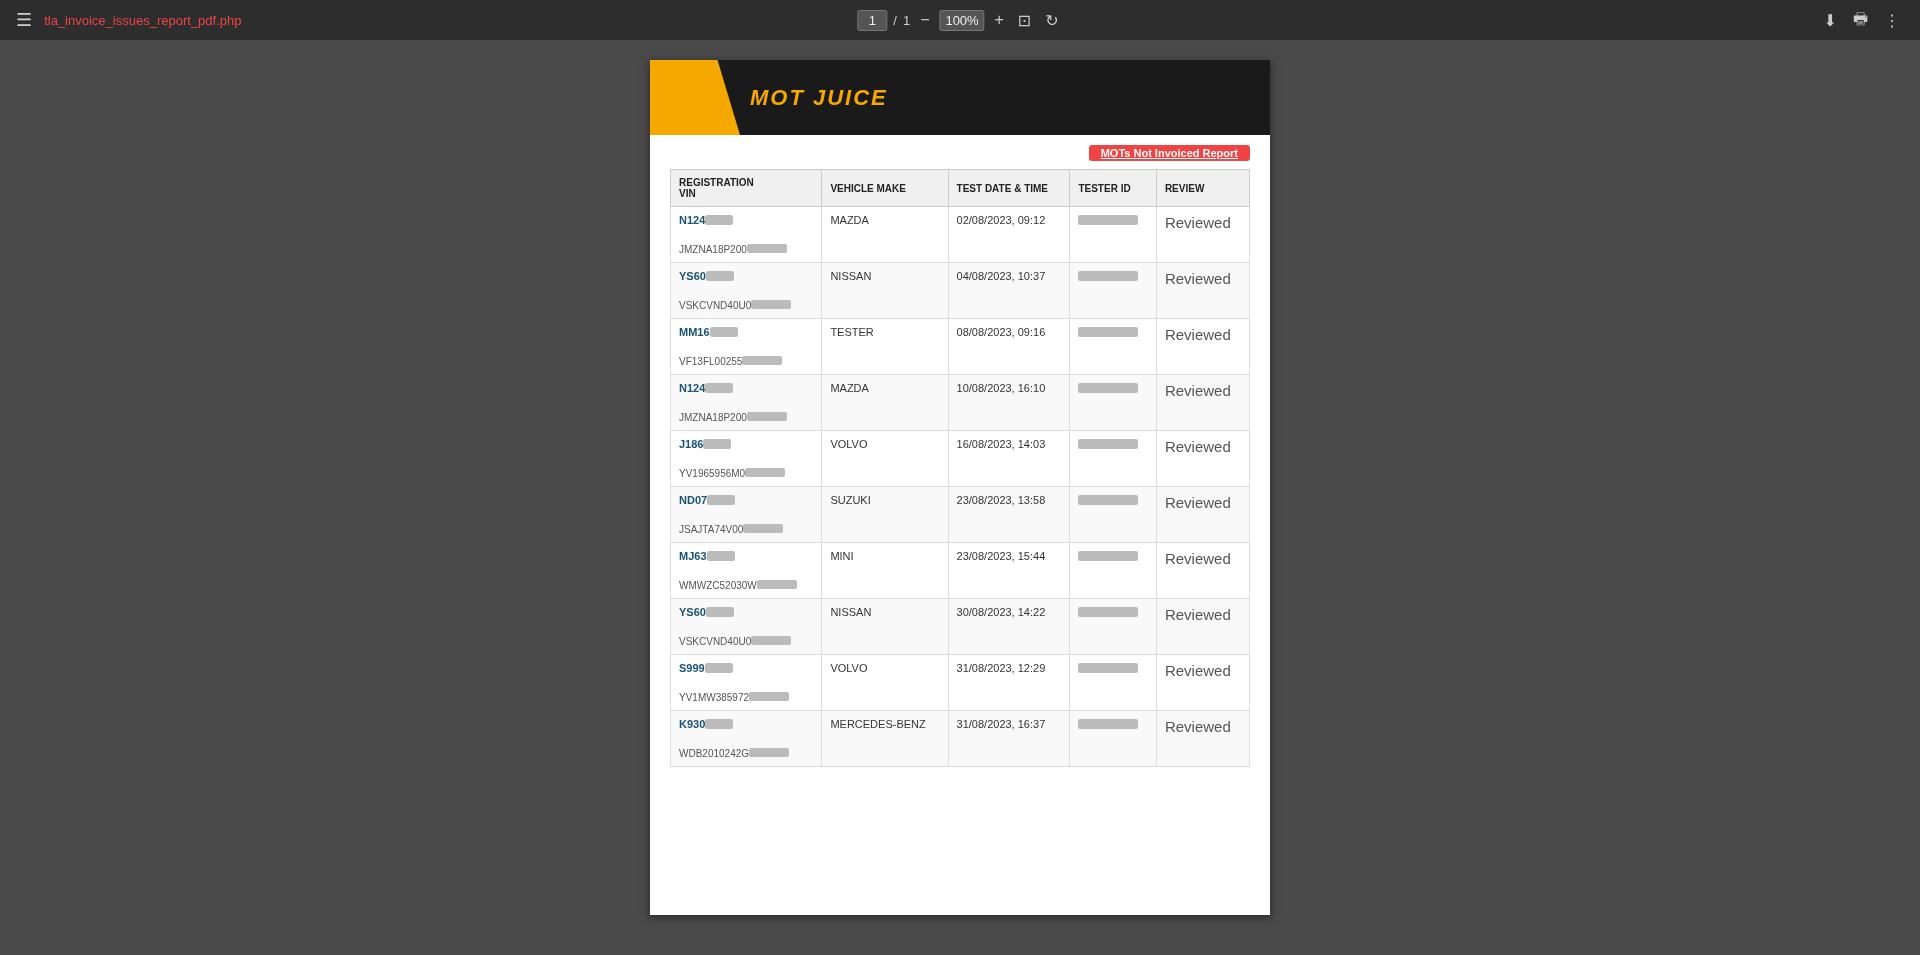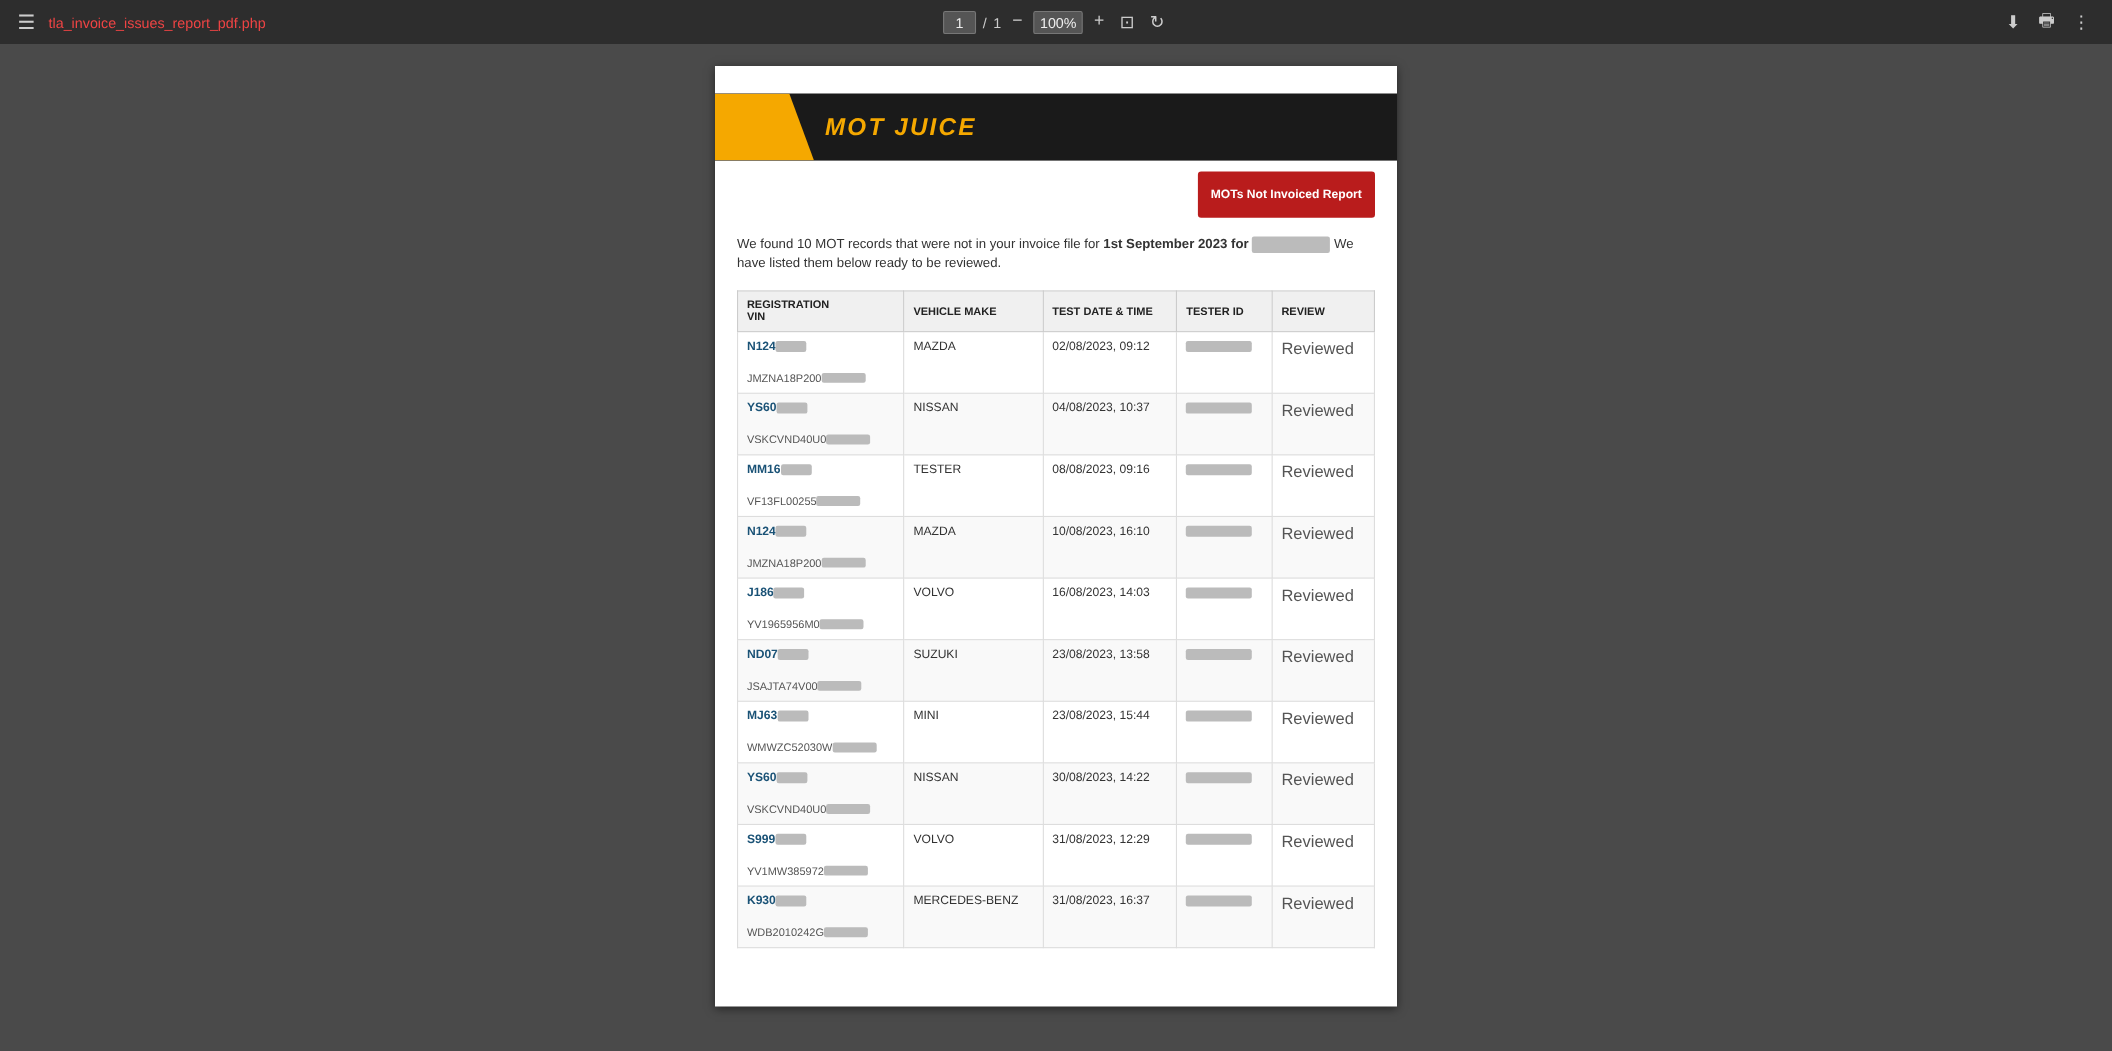--- a/index.html
+++ b/index.html
@@ -114,24 +114,23 @@
       box-shadow: 0 2px 8px rgba(0,0,0,0.5);
       padding: 0;
       position: relative;
     }
 
     
     .pdf-header {
       background: #1a1a1a;
       display: flex;
       align-items: center;
-      height: 61px;
+      height: 75px;
       padding: 0;
       overflow: hidden;
-      margin-top: 25px;
     }
 
     .logo-yellow-bg {
       background: #f5a800;
       width: 90px;
       height: 100%;
       clip-path: polygon(0 0, 75% 0, 100% 100%, 0 100%);
       display: flex;
       align-items: center;
       justify-content: center;
@@ -148,26 +147,27 @@
     }
 
     
     .report-badge-row {
       display: flex;
       justify-content: flex-end;
       padding: 10px 20px 8px 20px;
     }
 
     .report-badge {
-      background: #b91c1c;
+      background: #ef4444;
       color: #fff;
       font-size: 11px;
       font-weight: bold;
-      padding: 15px 12px;
+      padding: 2px 12px;
       border-radius: 3px;
+      text-decoration: underline;
     }
 
     
     .description {
       padding: 6px 20px 16px 20px;
       font-size: 12px;
       color: #333;
       line-height: 1.5;
     }
 
@@ -275,23 +275,20 @@
 
     <div class="pdf-header">
       <div class="logo-yellow-bg"></div>
       <span class="logo-brand-text">MOT JUICE</span>
     </div>
 
     <div class="report-badge-row">
       <span class="report-badge">MOTs Not Invoiced Report</span>
     </div>
 
-    <div class="description">
-      <span>We found 10 MOT records that were not in your invoice file for </span><strong>1st September 2023 for</strong> <span class="blurred">██████████</span> <span> We have listed them below ready to be reviewed.</span>
-    </div>
 
     <div class="data-table-wrapper">
       <table class="data-table">
         <thead>
           <tr>
             <th>REGISTRATION<br>VIN</th>
             <th>VEHICLE MAKE</th>
             <th>TEST DATE &amp; TIME</th>
             <th>TESTER ID</th>
             <th>REVIEW</th>

